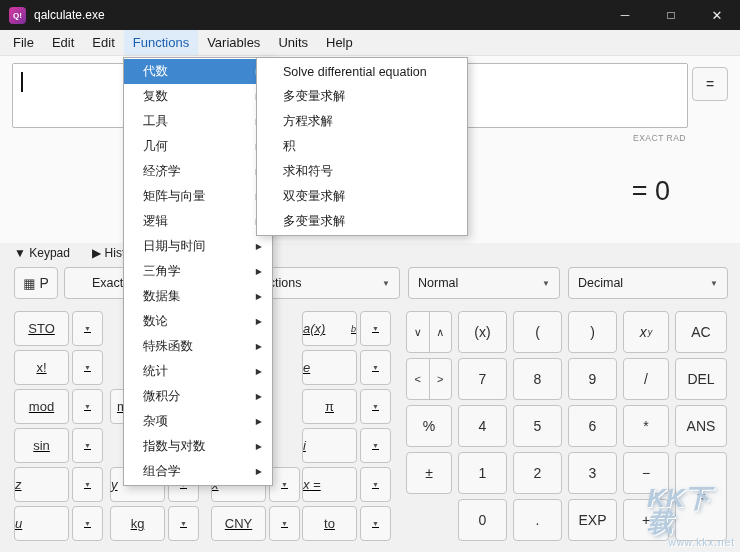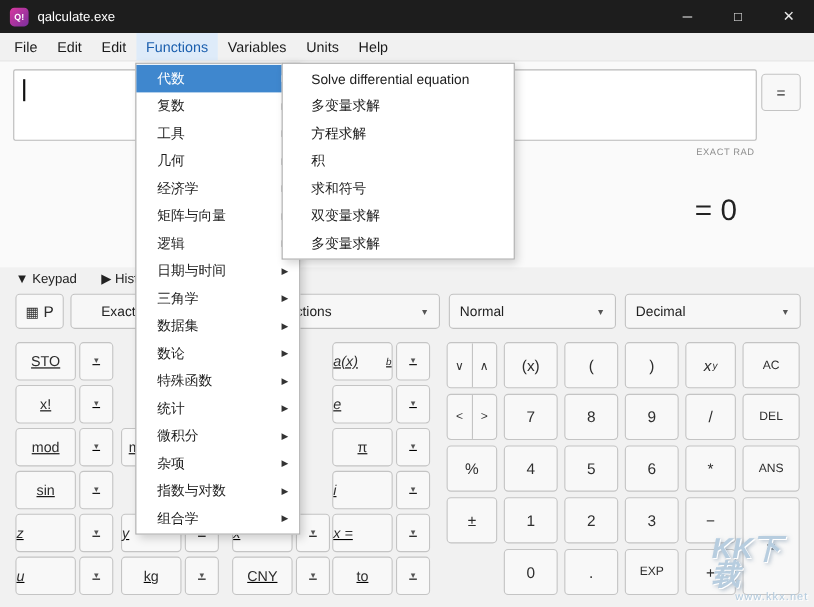--- a/index.html
+++ b/index.html
@@ -55,21 +55,21 @@
   .lk.c1 { left:14px; } .lk.c2 { left:110px; } .lk.c3 { left:211px; } .lk.c4 { left:302px; }
   .lk.rA { top:311px; } .lk.rB { top:350px; } .lk.rC { top:389px; }
   .lk.rD { top:428px; } .lk.rE { top:467px; } .lk.rF { top:506px; }
   .lk.left-align .lk-main { justify-content:flex-start; padding-left:6px; }
   .lk.italic .lk-main { font-style:italic;justify-content:space-between; }
   .lk-main sup { font-size:9px; margin-left:1px; }
   
   .rk-grid { position:absolute; left:406px; top:311px; display:grid;
     grid-template-columns:46px 49px 49px 49px 46px 52px; grid-template-rows:repeat(5,42px); gap:5px 6px; }
   .rk-btn { font-size:14px; }
-  .rk-small { font-size:11px; }
+  .rk-small { font-size:14px; }
   .rk-btn sup { font-size:9px; margin-left:1px; }
   .rk-split { padding:0; overflow:hidden; display:flex; align-items:stretch; }
   .rk-split .half { flex:1; display:flex; align-items:center; justify-content:center; font-size:11px; color:#333; }
   .rk-split .sep { width:1px; background:#c4c4c4; }
   
   .menu-pop { position:absolute; background:#fff; border:1px solid #ababab; box-shadow:3px 3px 8px rgba(0,0,0,.18); padding:1px 0; }
   .menu1 { left:123px; top:57px; width:150px; z-index:50; }
   .menu2 { left:256px; top:57px; width:212px; z-index:51; }
   .menu-item { height:25px; display:flex; align-items:center; justify-content:space-between;
     padding:0 10px 0 19px; font-size:12.5px; color:#1c1c1c; }

